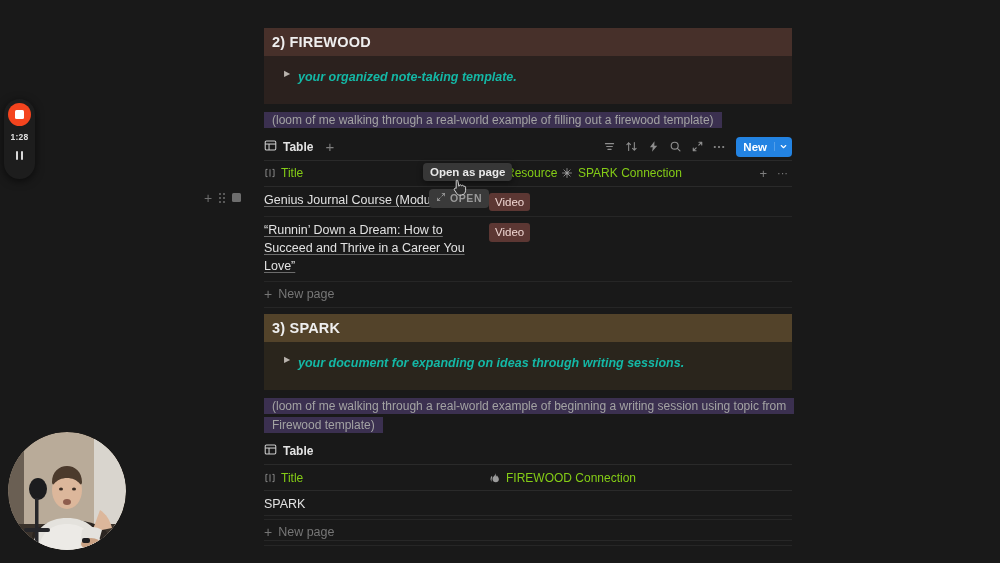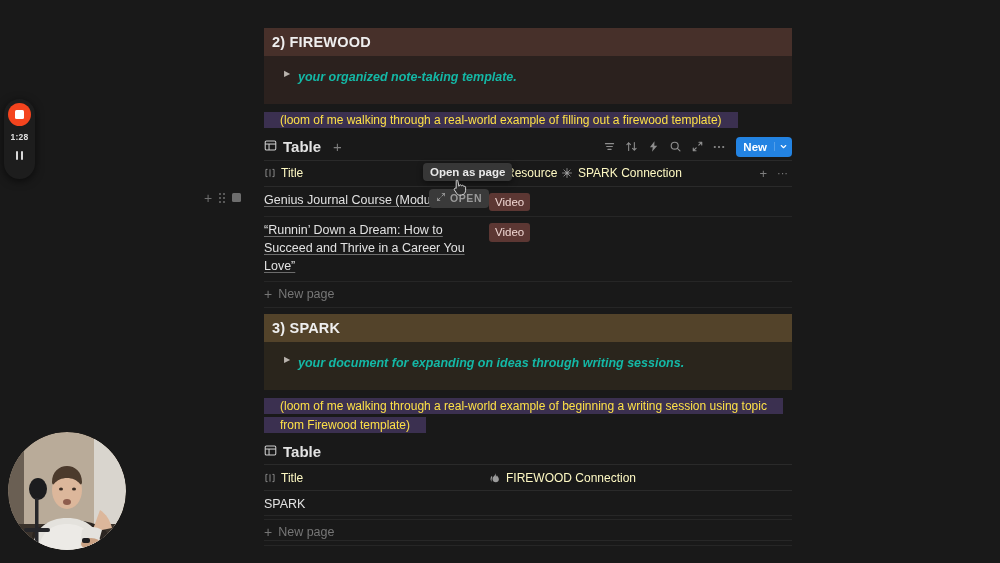--- a/index.html
+++ b/index.html
@@ -64,38 +64,38 @@
   }
 
   
   .loom-wrap {
     padding: 7px 0 4px 0;
     font-size: 12px;
     line-height: 1.55;
   }
   .loom-wrap span.hl {
     background: #3b3050;
-    color: #fde047;
-    padding: 1px 16px;
+    color: #a3a3a3;
+    padding: 1px 8px;
     box-decoration-break: clone;
     -webkit-box-decoration-break: clone;
   }
 
   
   .db-toolbar {
     height: 26px;
     display: flex;
     align-items: center;
     position: relative;
   }
   .db-view {
     display: flex;
     align-items: center;
     gap: 6px;
-    font-size: 15px;
+    font-size: 12px;
     font-weight: 600;
     color: #e3e3e3;
   }
   .db-add-view {
     margin-left: 12px;
     color: #7e7e7e;
     font-size: 15px;
     line-height: 1;
     cursor: pointer;
   }
@@ -150,21 +150,21 @@
     height: 27px;
     border-top: 1px solid #2a2a2a;
     border-bottom: 1px solid #2a2a2a;
     position: relative;
   }
   .th {
     display: flex;
     align-items: center;
     gap: 5px;
     font-size: 12px;
-    color: #fef9c3;
+    color: #84cc16;
     height: 100%;
     padding-right: 8px;
     overflow: hidden;
     white-space: nowrap;
   }
   .th .ticon { color: #8a8a8a; display: flex; align-items: center; }
   .col-title { width: 225px; }
   .col-res   { width: 72px; }
   .col-spark { width: 150px; }
   .col-fire  { width: 200px; }

